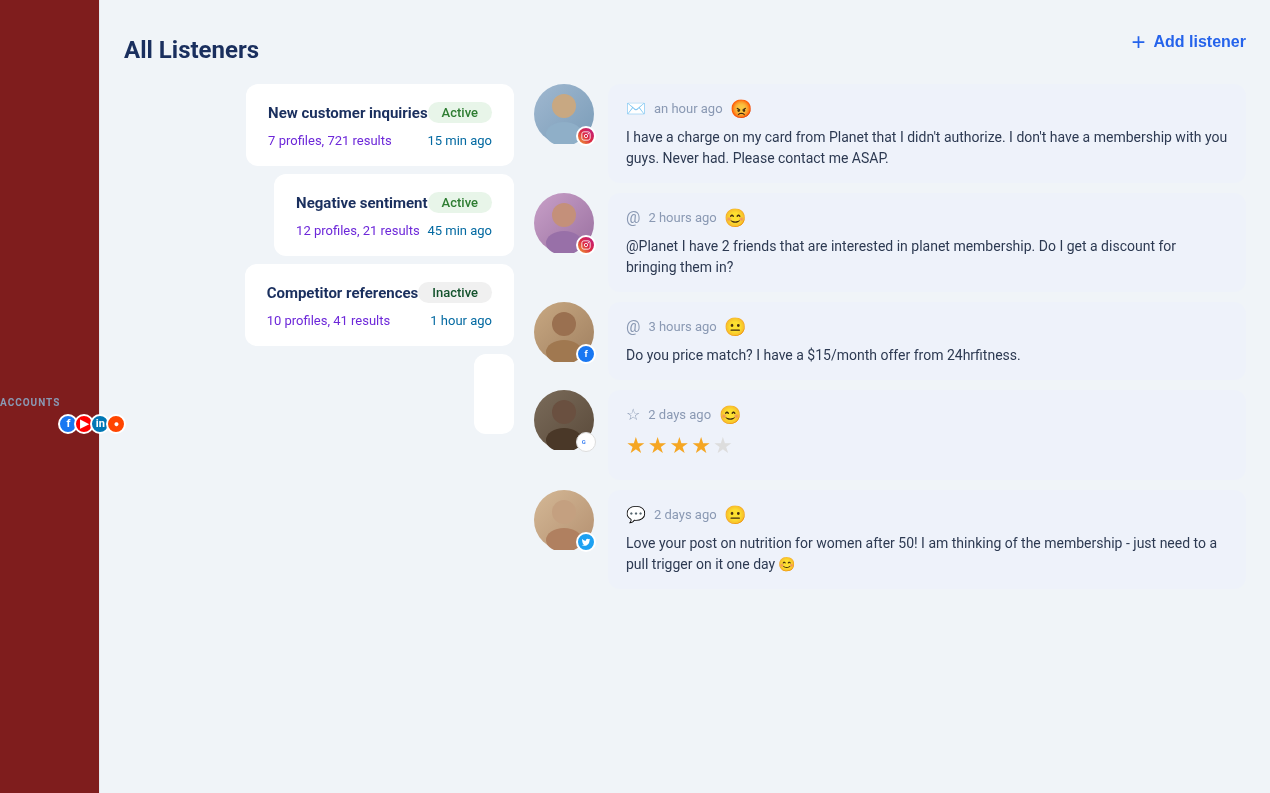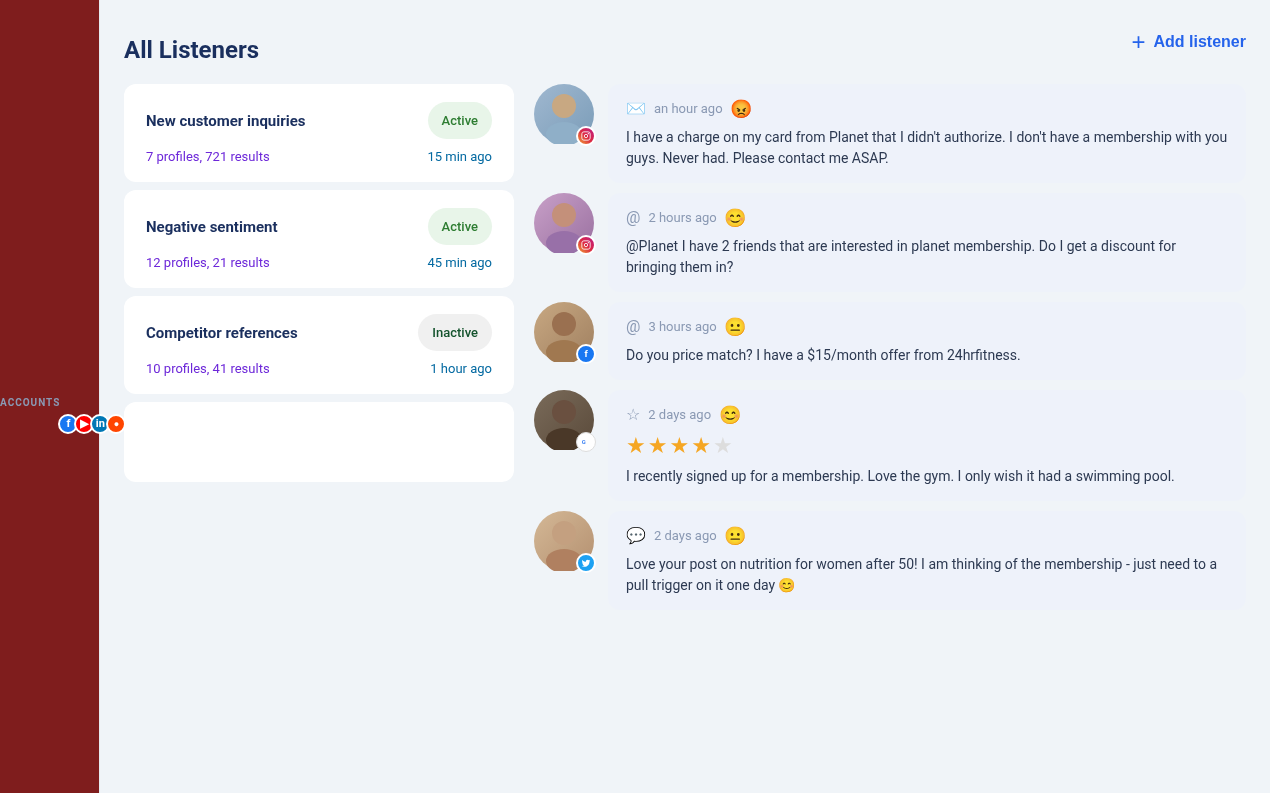--- a/index.html
+++ b/index.html
@@ -97,41 +97,42 @@
       overflow: hidden;
     }
 
     
     .listener-list {
       width: 390px;
       display: flex;
       flex-direction: column;
       gap: 8px;
       overflow-y: auto;
+      align-items: flex-end;
     }
     .listener-card {
       background: #fff;
       border-radius: 12px;
       padding: 16px 20px;
       cursor: pointer;
       border: 2px solid transparent;
     }
     .listener-card-top {
       display: flex;
       align-items: center;
       justify-content: space-between;
       margin-bottom: 10px;
     }
     .listener-name {
       font-size: 15px;
       font-weight: 700;
       color: #1a2f5e;
     }
     .status-badge {
-      padding: 11px 14px;
+      padding: 3px 14px;
       border-radius: 20px;
       font-size: 13px;
       font-weight: 500;
     }
     .status-active { background: #e8f5e9; color: #2e7d32; }
     .status-inactive { background: #f0f0f0; color: #14532d; }
     .listener-card-bottom {
       display: flex;
       align-items: center;
       justify-content: space-between;
@@ -402,21 +403,20 @@
             <span class="feed-time">2 days ago</span>
             <span class="sentiment-icon">😊</span>
           </div>
           <div class="stars-row">
             <span class="star star-filled">★</span>
             <span class="star star-filled">★</span>
             <span class="star star-filled">★</span>
             <span class="star star-filled">★</span>
             <span class="star star-empty">★</span>
           </div>
-          <div class="feed-text">I recently signed up for a membership. Love the gym. I only wish it had a swimming pool.</div>
         </div>
       </div>
 
       <div class="feed-item">
         <div class="avatar-wrap">
           <div class="avatar-img" style="background: linear-gradient(135deg,#d4b896,#b49070);">
             <svg width="60" height="60" viewBox="0 0 60 60">
                 <circle cx="30" cy="22" r="12" fill="#c4a080"></circle>
                 <ellipse cx="30" cy="50" rx="18" ry="12" fill="#b08060"></ellipse>
               </svg>

